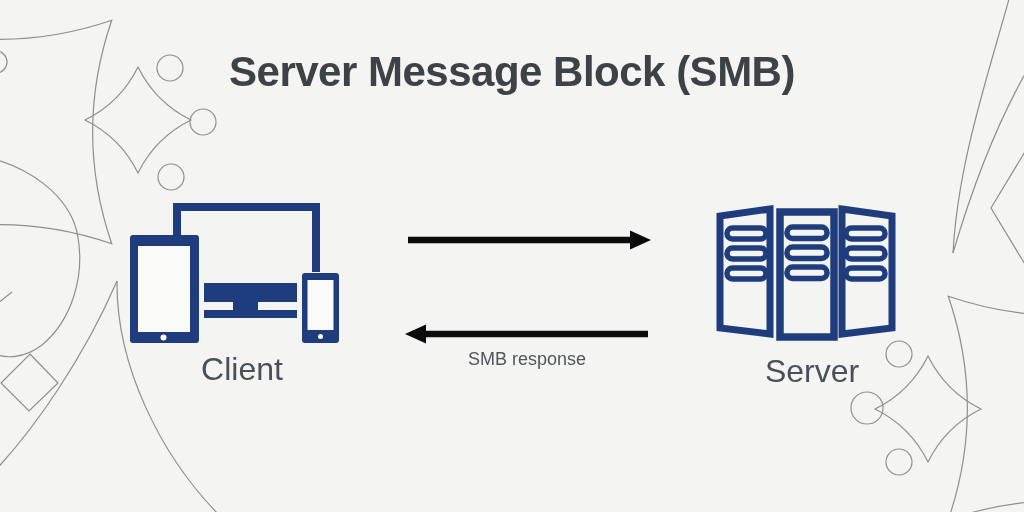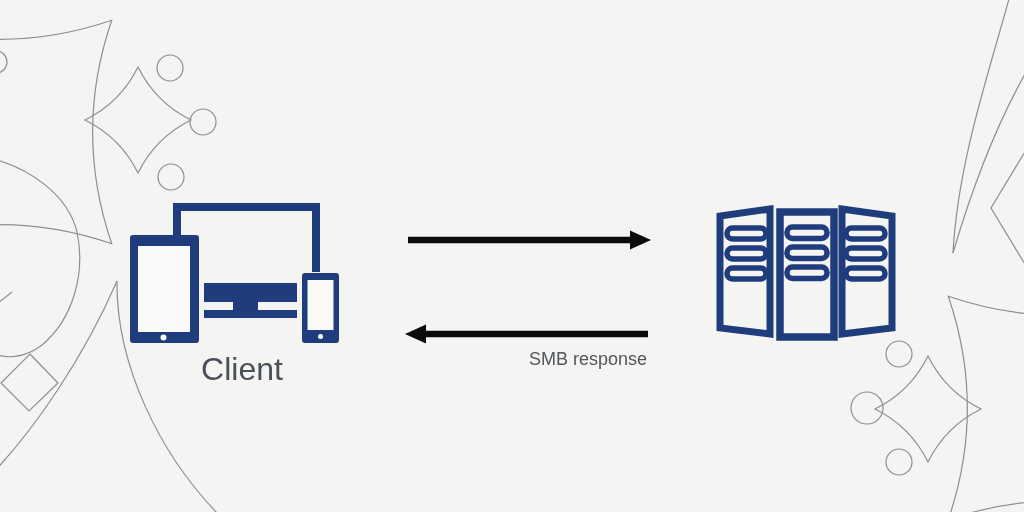--- a/index.html
+++ b/index.html
@@ -34,21 +34,21 @@
   }
   .device-label{
     width:220px;font-size:32px;line-height:1;color:var(--label-text);
   }
   .client-label{left:132px;top:353px;text-align:center;}
   .server-label{left:702px;top:355px;}
   .flow-label{
     width:240px;font-size:18px;line-height:1;color:var(--caption-text);
   }
   .request-label{left:407px;top:208px;}
-  .response-label{left:407px;top:350px;text-align:right;}
+  .response-label{left:407px;top:350px;}
 </style>
 </head>
 <body>
 
 <div class="canvas">
 
   <svg class="layer" viewBox="0 0 1024 512" aria-hidden="true">
 
     <g>
 
@@ -114,16 +114,18 @@
     <g>
       <line class="arrow-line" x1="408" y1="240" x2="630" y2="240"></line>
       <polygon class="arrow-head" points="630,230.5 651,240 630,249.5"></polygon>
     </g>
     <g>
       <line class="arrow-line" x1="648" y1="334" x2="426" y2="334"></line>
       <polygon class="arrow-head" points="426,324.5 405,334 426,343.5"></polygon>
     </g>
   </svg>
 
+  <div class="txt title">Server Message Block (SMB)</div>
   <div class="txt device-label client-label">Client</div>
+  <div class="txt device-label server-label">Server</div>
   <div class="txt flow-label response-label">SMB response</div>
 
 </div>
 
 </body></html>

